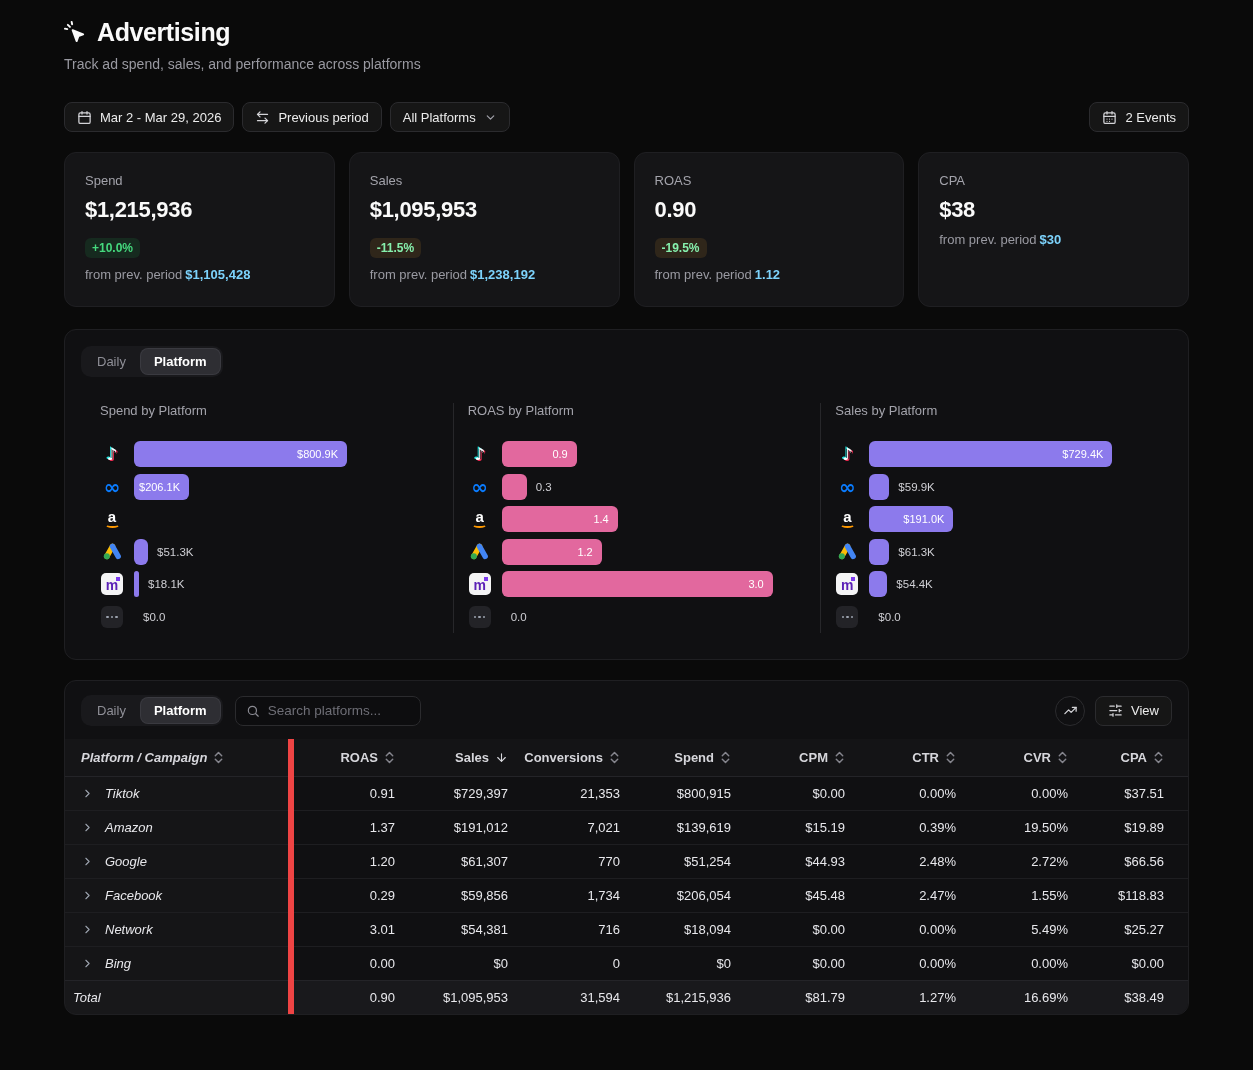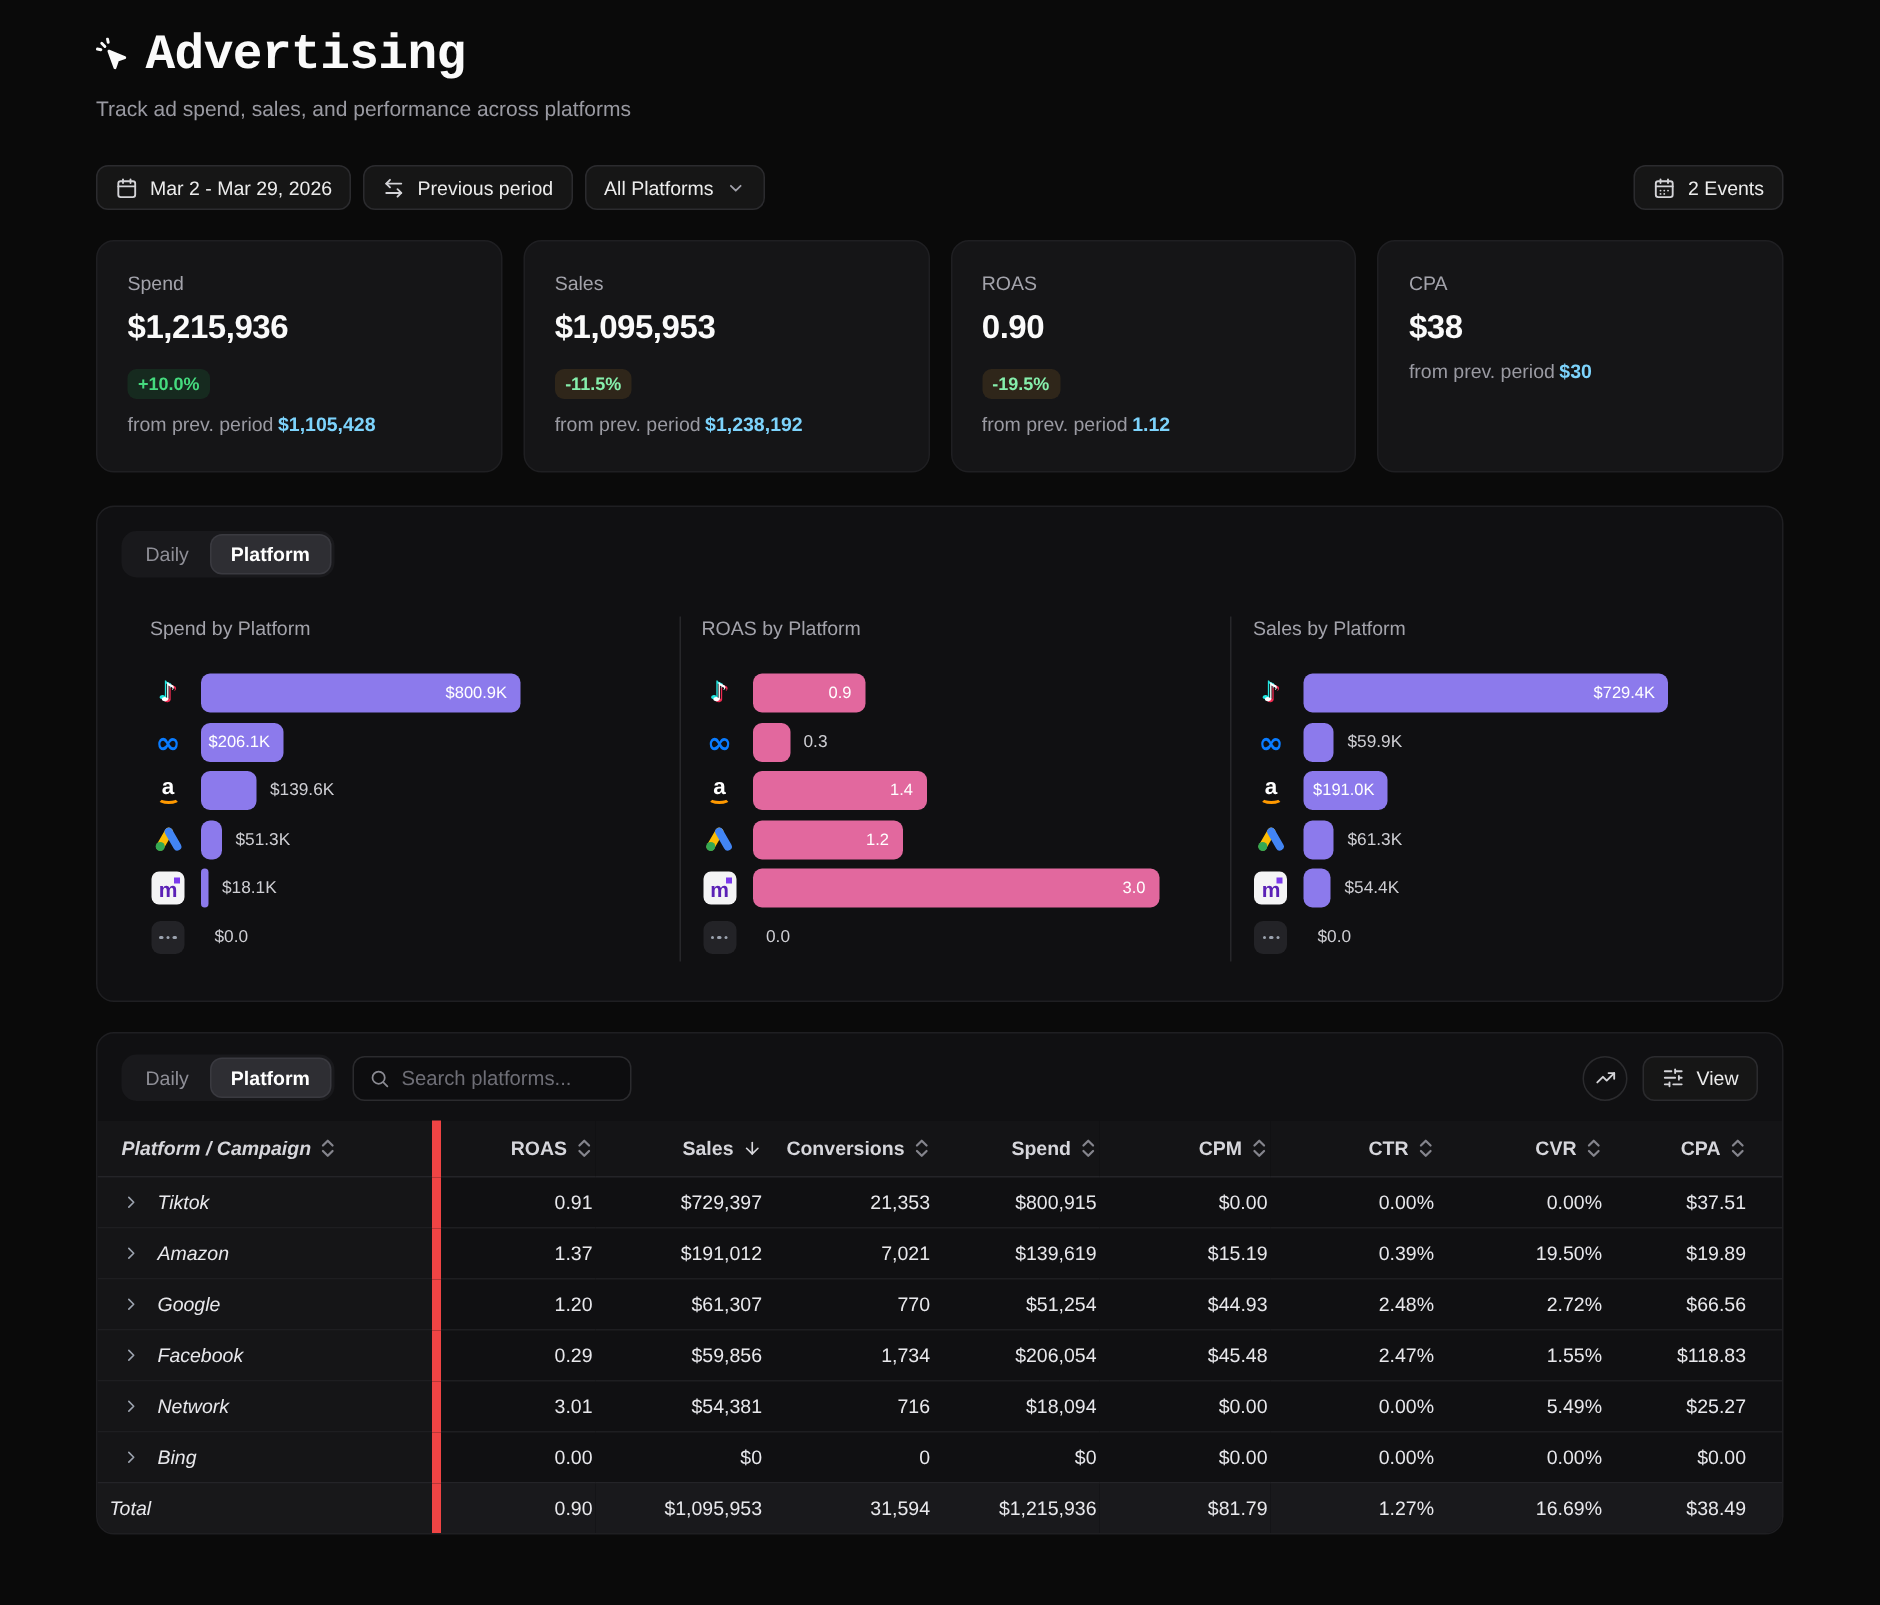--- a/index.html
+++ b/index.html
@@ -6,21 +6,21 @@
   html,body { background:#0a0a0a; }
   body {
     width:1253px; height:1070px; overflow:hidden;
     font-family:"Liberation Sans","DejaVu Sans",sans-serif;
     color:#fafafa; -webkit-font-smoothing:antialiased;
   }
   .page { width:1253px; height:1070px; padding:18px 64px 0; }
 
   
   .title-row { display:flex; align-items:center; gap:10px; }
-  .title-row h1 { font-size:33px; font-weight:700; letter-spacing:-0.4px;font-family:Liberation Mono, monospace; }
+  .title-row h1 { font-size:25px; font-weight:700; letter-spacing:-0.4px; }
   .subtitle { margin-top:9px; font-size:14px; color:#9a9aa2; }
 
   
   .toolbar { margin-top:30px; display:flex; align-items:center; }
   .toolbar .left { display:flex; gap:8px; }
   .toolbar .right { margin-left:auto; }
   .btn {
     height:30px; display:inline-flex; align-items:center; gap:8px;
     padding:0 12px; border-radius:8px; background:#161616;
     border:1px solid #2b2b2e; color:#ececec; font-size:13px; cursor:pointer;
@@ -241,24 +241,20 @@
                 </div>
               </div>
     </div>
             <div class="chart-row">
       <span class="picon">
                 <span class="amazon-glyph">
                   <b>a</b>
                   <i></i>
                 </span>
               </span>
-      <div class="bar-track">
-                <div class="bar" style="width:37px;background:#8c7aec"></div>
-                <span class="bar-label-out" style="left:46px">$139.6K</span>
-              </div>
     </div>
             <div class="chart-row">
       <span class="picon">
                 <svg width="21" height="21" viewBox="0 0 20 20">
                   <path d="M4.6 14.6 10 5.2" stroke="#fbbc04" stroke-width="5.2" stroke-linecap="round" fill="none"></path>
                   <path d="M10 5.2 15.4 14.6" stroke="#4285f4" stroke-width="5.2" stroke-linecap="round" fill="none"></path>
                   <circle cx="4.6" cy="14.6" r="2.9" fill="#34a853"></circle>
                 </svg>
               </span>
       <div class="bar-track">
@@ -391,21 +387,21 @@
               </div>
     </div>
             <div class="chart-row">
       <span class="picon">
                 <span class="amazon-glyph">
                   <b>a</b>
                   <i></i>
                 </span>
               </span>
       <div class="bar-track">
-                <div class="bar" style="width:56px;background:#8c7aec">
+                <div class="bar" style="width:84px;background:#8c7aec">
                   <span class="bar-label-in">$191.0K</span>
                 </div>
               </div>
     </div>
             <div class="chart-row">
       <span class="picon">
                 <svg width="21" height="21" viewBox="0 0 20 20">
                   <path d="M4.6 14.6 10 5.2" stroke="#fbbc04" stroke-width="5.2" stroke-linecap="round" fill="none"></path>
                   <path d="M10 5.2 15.4 14.6" stroke="#4285f4" stroke-width="5.2" stroke-linecap="round" fill="none"></path>
                   <circle cx="4.6" cy="14.6" r="2.9" fill="#34a853"></circle>

